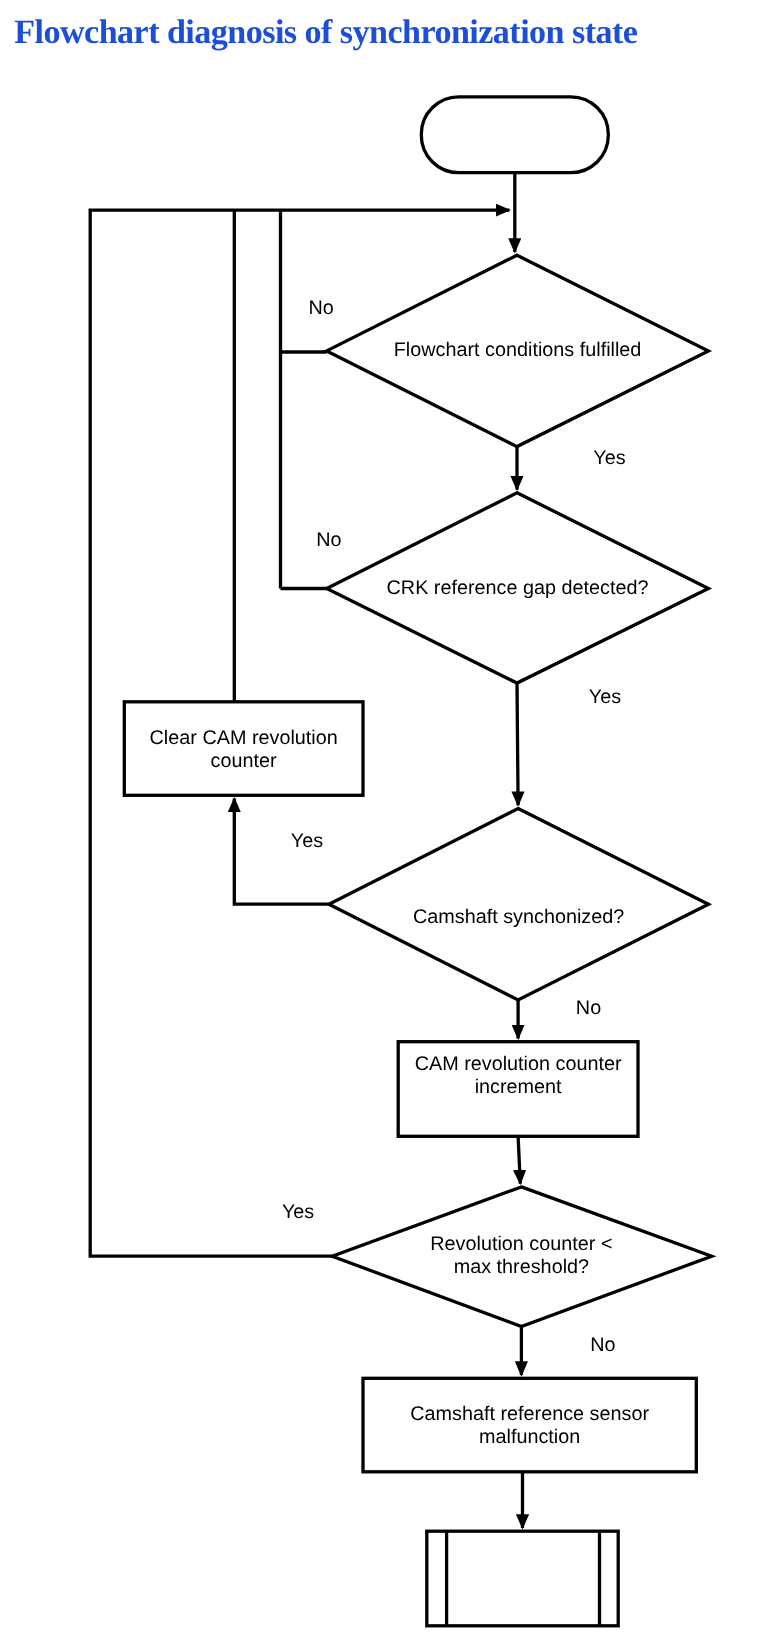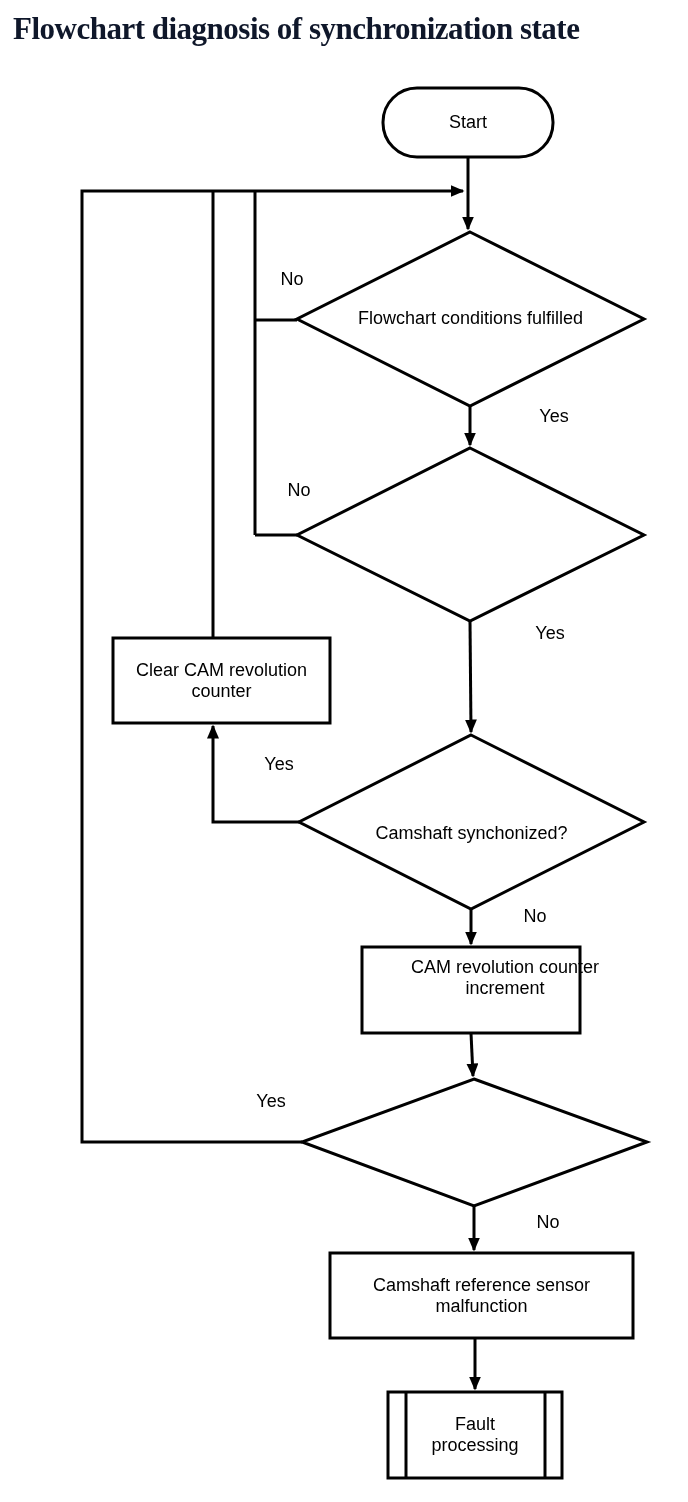--- a/index.html
+++ b/index.html
@@ -7,21 +7,21 @@
     position:relative; width:688px; height:1502px; background:#ffffff;
     font-family:"Liberation Sans", sans-serif; color:#000; overflow:hidden;
   }
   .chart-lines { position:absolute; left:0; top:0; }
   .chart-lines line, .chart-lines polyline { stroke:#000; stroke-width:3; fill:none; }
   .chart-lines polygon.shape, .chart-lines rect.shape { stroke:#000; stroke-width:3; fill:#ffffff; }
   .chart-lines marker path { fill:#000; stroke:none; }
   .page-title {
     position:absolute; left:13px; top:11px; width:670px;
     font-family:"Liberation Serif", serif; font-weight:bold;
-    font-size:31px; letter-spacing:-0.5px; white-space:nowrap; color:#0f172a;
+    font-size:31px; letter-spacing:-0.5px; white-space:nowrap; color:#1d4ed8;
   }
   .lbl { position:absolute; font-size:18px; line-height:21px; text-align:center; color:#000; }
   .node-lbl { display:flex; align-items:center; justify-content:center; }
 </style>
 </head>
 <body>
 
 <div class="canvas">
 
   <svg class="chart-lines" width="688" height="1502" viewBox="0 0 688 1502">
@@ -53,37 +53,37 @@
     <rect class="shape" x="113" y="638" width="217" height="85"></rect>
     <rect class="shape" x="362" y="947" width="218" height="86"></rect>
     <rect class="shape" x="330" y="1253" width="303" height="85"></rect>
     <rect class="shape" x="388" y="1392" width="174" height="86"></rect>
     <line x1="406" y1="1392" x2="406" y2="1478"></line>
     <line x1="545" y1="1392" x2="545" y2="1478"></line>
   </svg>
 
   <div class="page-title">Flowchart diagnosis of synchronization state</div>
 
-  <div class="lbl node-lbl" style="left:383px; top:88px; width:170px; height:69px;">Start</div>
 
   <div class="lbl" style="left:297px; top:308px; width:347px;">Flowchart conditions fulfilled</div>
   <div class="lbl" style="left:268px; top:269px; width:48px;">No</div>
   <div class="lbl" style="left:528px; top:406px; width:52px;">Yes</div>
 
+  <div class="lbl" style="left:297px; top:524px; width:347px;">CRK reference gap detected?</div>
   <div class="lbl" style="left:275px; top:480px; width:48px;">No</div>
   <div class="lbl" style="left:524px; top:623px; width:52px;">Yes</div>
 
   <div class="lbl node-lbl" style="left:116px; top:641px; width:211px; height:79px;">Clear CAM revolution counter</div>
 
   <div class="lbl" style="left:253px; top:754px; width:52px;">Yes</div>
   <div class="lbl" style="left:299px; top:811px; width:345px;margin-top:12px;">Camshaft synchonized?</div>
   <div class="lbl" style="left:511px; top:906px; width:48px;">No</div>
 
-  <div class="lbl node-lbl" style="left:365px; top:950px; width:212px; height:56px;padding-left:34px;">CAM revolution counter increment</div>
+  <div class="lbl node-lbl" style="left:365px; top:950px; width:212px; height:56px;">CAM revolution counter increment</div>
 
   <div class="lbl" style="left:245px; top:1091px; width:52px;">Yes</div>
+  <div class="lbl" style="left:379px; top:1120px; width:190px;">Revolution counter &lt; max threshold?</div>
   <div class="lbl" style="left:524px; top:1212px; width:48px;">No</div>
 
   <div class="lbl node-lbl" style="left:366px; top:1256px; width:231px; height:79px;">Camshaft reference sensor malfunction</div>
 
-  <div class="lbl node-lbl" style="left:420px; top:1395px; width:110px; height:80px;">Fault processing</div>
 
 </div>
 
 </body></html>

